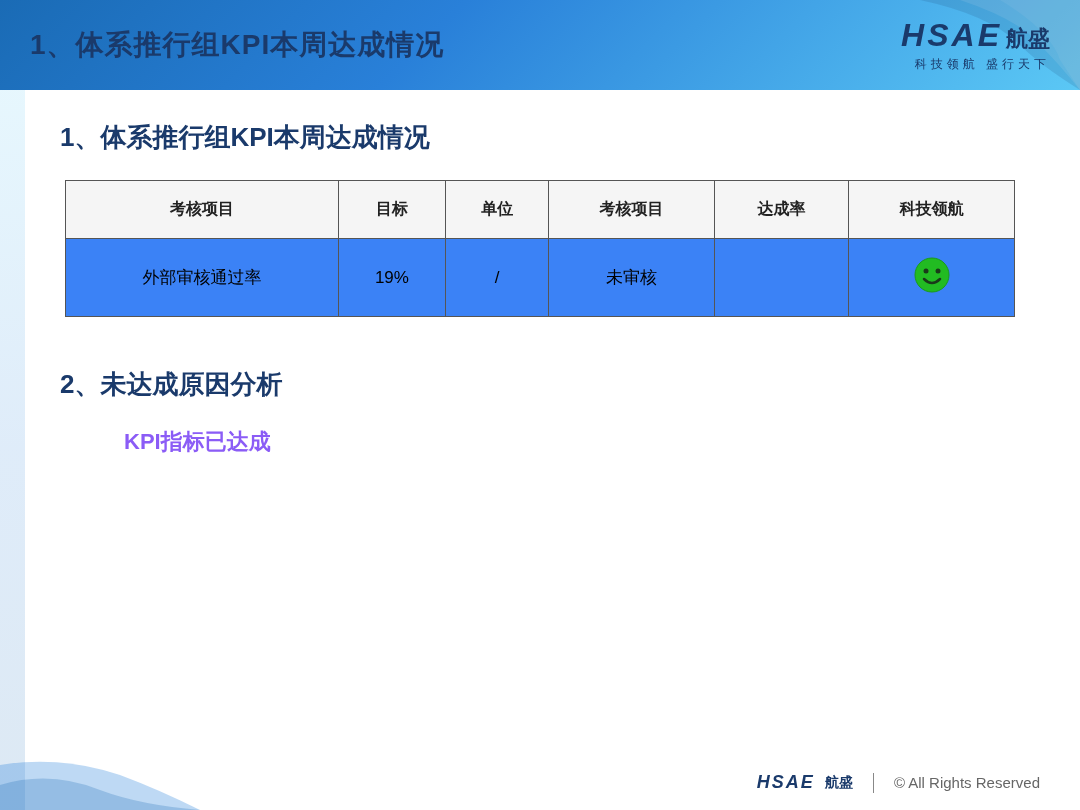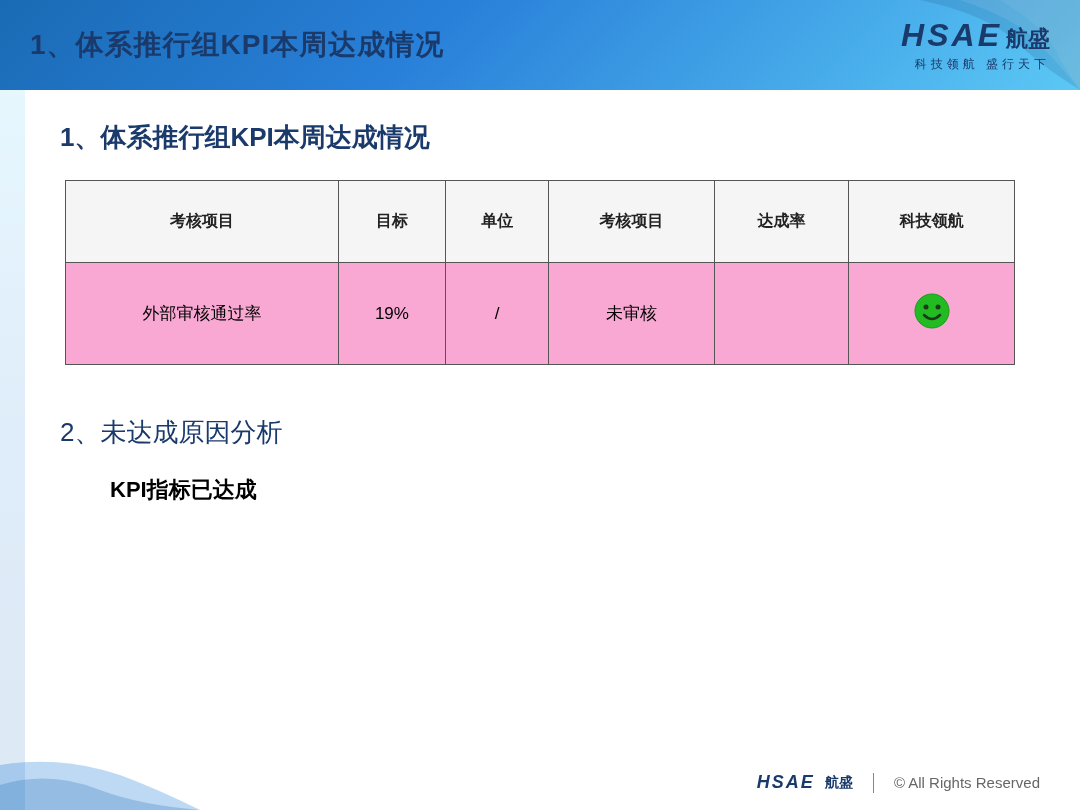--- a/index.html
+++ b/index.html
@@ -101,56 +101,56 @@
     .kpi-table {
       width: 950px;
       border-collapse: collapse;
       margin: 0 auto;
       border: 1.5px solid #555;
     }
 
     .kpi-table th, .kpi-table td {
       border: 1.5px solid #555;
       text-align: center;
-      padding: 30px 10px;
+      padding: 18px 10px;
       font-size: 17px;
     }
 
     .kpi-table thead th {
       background: #f5f5f5;
       font-weight: bold;
       color: #222;
       font-size: 16px;
     }
 
     .kpi-table tbody tr {
-      background: #f9a8d4;
+      background: #3b82f6;
     }
 
     
     .smiley {
       display: inline-block;
       width: 36px;
       height: 36px;
     }
 
     
     .section2-title {
       font-size: 26px;
-      font-weight: normal;
+      font-weight: bold;
       color: #1a3a6b;
       margin-top: 50px;
       margin-bottom: 25px;
     }
 
     .kpi-achieved {
       font-size: 22px;
       font-weight: bold;
-      color: #000000;
-      margin-left: 50px;
+      color: #8b5cf6;
+      margin-left: 64px;
     }
 
     
     .footer {
       position: absolute;
       bottom: 0;
       left: 0;
       width: 100%;
       height: 55px;
       display: flex;

